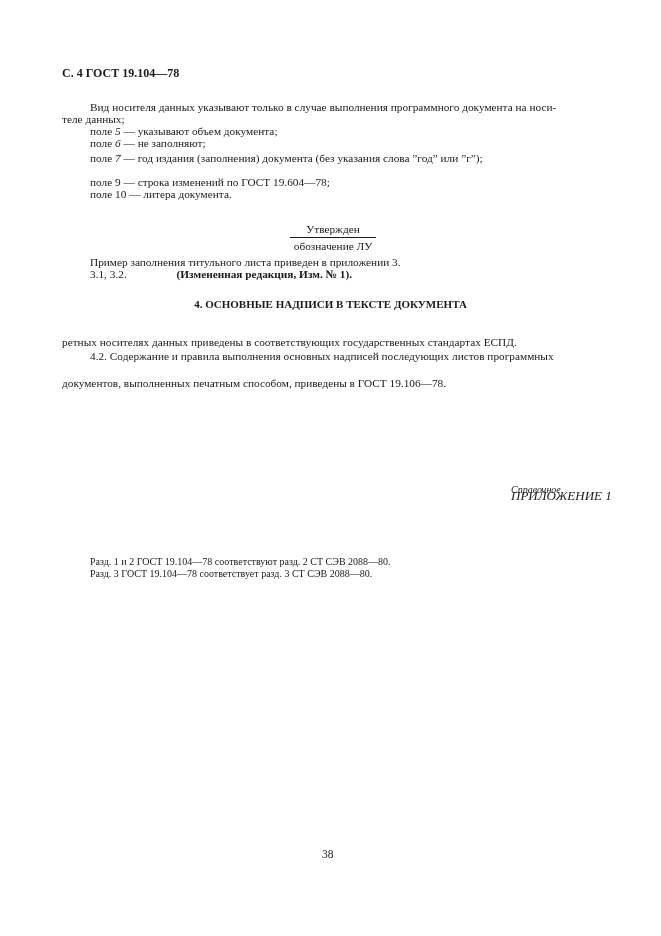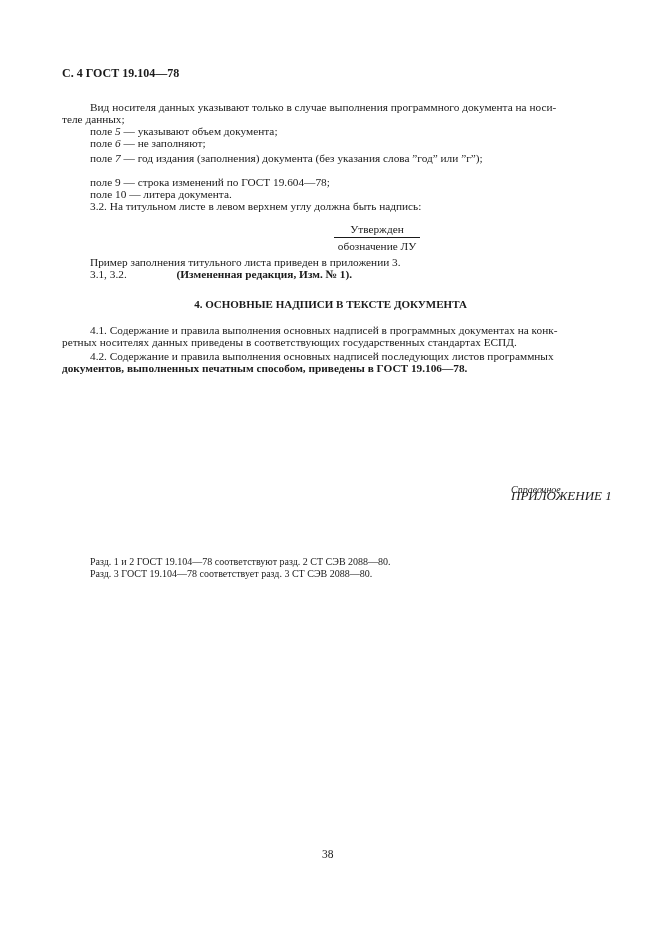--- a/index.html
+++ b/index.html
@@ -31,21 +31,20 @@
     line-height: 12px;
   }
   .italic { font-style: italic; }
   .bold { font-weight: bold; padding-left: 47px; }
   .sig-box {
     position: absolute;
     left: 290px; top: 222px;
     width: 86px;
     text-align: center;
     font-size: 11.3px;
-    margin-left: 44px;
   }
   .sig-top { line-height: 14px; }
   .sig-line { border-top: 1px solid #1a1a1a; margin: 1px 0 2px 0; }
   .sig-bottom { line-height: 13px; }
   .section-title {
     position: absolute;
     left: 0; width: 661px;
     text-align: center;
     font-size: 11px;
     font-weight: bold;
@@ -89,39 +88,37 @@
   </div>
   <div class="abs txt" style="left:90px; top:152px;">
     <span>поле </span><span class="italic">7</span><span> — год издания (заполнения) документа (без указания слова ”год” или ”г”);</span>
   </div>
   <div class="abs txt" style="left:90px; top:176px;">
     <span>поле </span><span>9</span><span> — строка изменений по ГОСТ 19.604—78;</span>
   </div>
   <div class="abs txt" style="left:90px; top:188px;">
     <span>поле </span><span>10</span><span> — литера документа.</span>
   </div>
-  <div class="abs txt" style="left:90px; top:200px;">3.2. На титульном листе в левом верхнем углу должна быть надпись:</div>
 
   <div class="sig-box">
     <div class="sig-top">Утвержден</div>
     <div class="sig-line"></div>
     <div class="sig-bottom">обозначение ЛУ</div>
   </div>
 
   <div class="abs txt" style="left:90px; top:256px;">Пример заполнения титульного листа приведен в приложении 3.</div>
   <div class="abs txt" style="left:90px; top:268px;">
     <span>3.1, 3.2. </span><span class="bold">(Измененная редакция, Изм. № 1).</span>
   </div>
 
   <div class="section-title">4. ОСНОВНЫЕ НАДПИСИ В ТЕКСТЕ ДОКУМЕНТА</div>
 
-  <div class="abs txt" style="left:90px; top:324px;">4.1. Содержание и правила выполнения основных надписей в программных документах на конк-</div>
   <div class="abs txt" style="left:62px; top:336px;">ретных носителях данных приведены в соответствующих государственных стандартах ЕСПД.</div>
   <div class="abs txt" style="left:90px; top:350px;">4.2. Содержание и правила выполнения основных надписей последующих листов программных</div>
-  <div class="abs txt" style="left:62px; top:362px;font-weight:bold;">документов, выполненных печатным способом, приведены в ГОСТ 19.106—78.</div>
+  <div class="abs txt" style="left:62px; top:377px;">документов, выполненных печатным способом, приведены в ГОСТ 19.106—78.</div>
 
   <div class="abs" style="left:511px; top:488px; font-size:13px; font-style:italic;">ПРИЛОЖЕНИЕ 1</div>
   <div class="abs app-sub">Справочное</div>
 
 
   <div class="abs small" style="left:90px; top:556px;">Разд. 1 и 2 ГОСТ 19.104—78 соответствуют разд. 2 СТ СЭВ 2088—80.</div>
   <div class="abs small" style="left:90px; top:568px;">Разд. 3 ГОСТ 19.104—78 соответствует разд. 3 СТ СЭВ 2088—80.</div>
 
   <div class="abs page-num">38</div>
 

